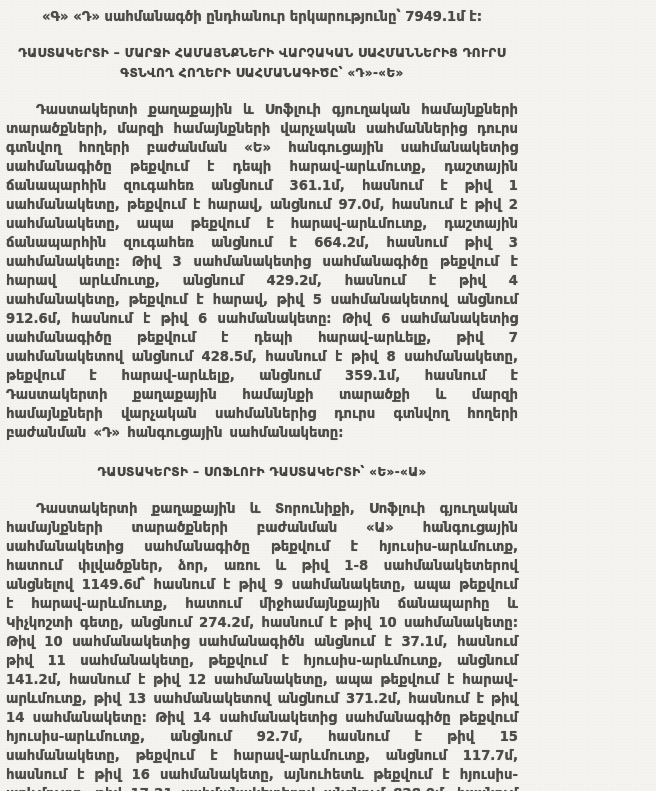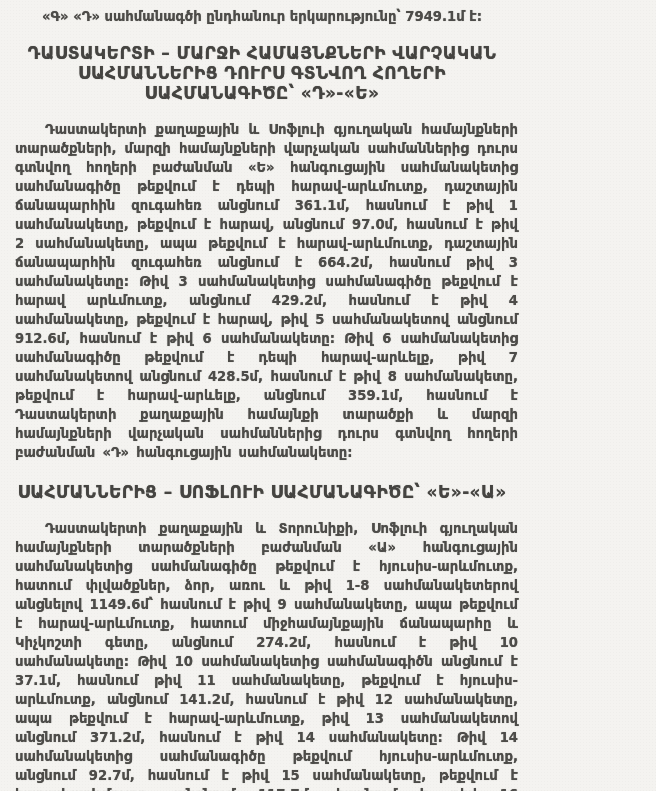--- a/index.html
+++ b/index.html
@@ -27,44 +27,44 @@
     text-shadow: 0 0 0.7px rgba(82,82,78,0.85);
   }
   .summary-line {
     margin: 0;
     text-indent: 36px;
     white-space: nowrap;
   }
   .section-heading {
     margin: 17px 0 0 0;
     text-align: center;
-    font-size: 17px;
+    font-size: 12px;
     line-height: 20px;
     letter-spacing: 0.4px;
     color: #454441;
     font-weight: bold;
   }
   .body-paragraph {
-    margin: 17px 0 0 9px;
+    margin: 17px 0 0 0;
     text-align: justify;
     text-indent: 30px;
     word-spacing: 2.5px;
   }
   #sec1-summary { margin-top: 16px; }
   #sec2-heading { margin-top: 20px; }
 </style>
 </head>
 <body>
 
 <div class="page">
 
   <p class="summary-line">«Գ» «Դ» սահմանագծի  ընդհանուր երկարությունը՝   7949.1մ է:</p>
 
   <h1 class="section-heading">ԴԱՍՏԱԿԵՐՏԻ – ՄԱՐՋԻ ՀԱՄԱՅՆՔՆԵՐԻ ՎԱՐՉԱԿԱՆ ՍԱՀՄԱՆՆԵՐԻՑ  ԴՈՒՐՍ  ԳՏՆՎՈՂ ՀՈՂԵՐԻ  ՍԱՀՄԱՆԱԳԻԾԸ՝  «Դ»-«Ե»</h1>
 
   <p class="body-paragraph">Դաստակերտի քաղաքային և Սոֆլուի գյուղական համայնքների տարածքների, մարզի համայնքների վարչական սահմաններից դուրս գտնվող հողերի բաժանման «Ե» հանգուցային սահմանակետից սահմանագիծը թեքվում է  դեպի հարավ-արևմուտք, դաշտային ճանապարհին զուգահեռ անցնում 361.1մ, հասնում է թիվ 1 սահմանակետը, թեքվում է հարավ, անցնում 97.0մ, հասնում է թիվ 2 սահմանակետը, ապա թեքվում է հարավ-արևմուտք, դաշտային ճանապարհին զուգահեռ անցնում է 664.2մ, հասնում թիվ 3 սահմանակետը: Թիվ 3 սահմանակետից սահմանագիծը թեքվում է հարավ արևմուտք, անցնում 429.2մ, հասնում է թիվ 4 սահմանակետը, թեքվում է հարավ, թիվ 5 սահմանակետով անցնում 912.6մ, հասնում է թիվ 6 սահմանակետը: Թիվ 6 սահմանակետից սահմանագիծը թեքվում է դեպի հարավ-արևելք, թիվ 7 սահմանակետով անցնում 428.5մ, հասնում է թիվ 8 սահմանակետը, թեքվում է հարավ-արևելք, անցնում 359.1մ, հասնում է Դաստակերտի քաղաքային համայնքի տարածքի և  մարզի համայնքների վարչական սահմաններից դուրս գտնվող հողերի բաժանման «Դ» հանգուցային սահմանակետը:</p>
 
 
-  <h2 class="section-heading" id="sec2-heading">ՍԱՀՄԱՆՆԵՐԻՑ – ՍՈՖԼՈՒԻ  ՍԱՀՄԱՆԱԳԻԾԸ՝   «Ե»-«Ա»</h2>
+  <h2 class="section-heading" id="sec2-heading">ԴԱՍՏԱԿԵՐՏԻ – ՍՈՖԼՈՒԻ  ԴԱՍՏԱԿԵՐՏԻ՝   «Ե»-«Ա»</h2>
 
   <p class="body-paragraph">Դաստակերտի քաղաքային և Տորունիքի, Սոֆլուի գյուղական համայնքների տարածքների բաժանման «Ա» հանգուցային սահմանակետից սահմանագիծը թեքվում է հյուսիս-արևմուտք, հատում փլվածքներ, ձոր, առու և թիվ 1-8 սահմանակետերով անցնելով 1149.6մ՝ հասնում է թիվ 9 սահմանակետը, ապա թեքվում է հարավ-արևմուտք, հատում միջհամայնքային ճանապարհը և Կիչկոշտի գետը, անցնում 274.2մ, հասնում է թիվ 10 սահմանակետը: Թիվ 10 սահմանակետից սահմանագիծն անցնում է 37.1մ, հասնում թիվ 11 սահմանակետը, թեքվում է հյուսիս-արևմուտք, անցնում 141.2մ, հասնում է թիվ 12 սահմանակետը, ապա թեքվում է հարավ-արևմուտք, թիվ 13 սահմանակետով անցնում 371.2մ, հասնում է թիվ 14 սահմանակետը: Թիվ 14 սահմանակետից սահմանագիծը թեքվում հյուսիս-արևմուտք, անցնում 92.7մ, հասնում է թիվ 15 սահմանակետը, թեքվում է հարավ-արևմուտք, անցնում 117.7մ, հասնում է թիվ 16 սահմանակետը, այնուհետև թեքվում է հյուսիս-արևմուտք, թիվ 17-21 սահմանակետերով անցնում 828.0մ, հասնում է թիվ 22 սահմանակետը: Թիվ 22 սահմանակետից սահմանագիծը թեքվում է հյուսիս-արևմուտք, թիվ 23-25 սահմանակետերով անցնում 412.6մ, հասնում է Այրի գետի եզրին գտնվող  թիվ 26 սահմանակետը, ապա թեքվում է հարավ արևելք, հատում ջրաբաժանը, անցնում 2044.1մ, հասնում է Դաստակերտի քաղաքային և Սոֆլուի գյուղական համայնքների տարածքների, մարզի համայնքների վարչական սահմաններից դուրս գտնվող հողերի բաժանման «Ե» հանգուցային սահմանակետը:</p>
 
 </div>
 
 </body></html>

